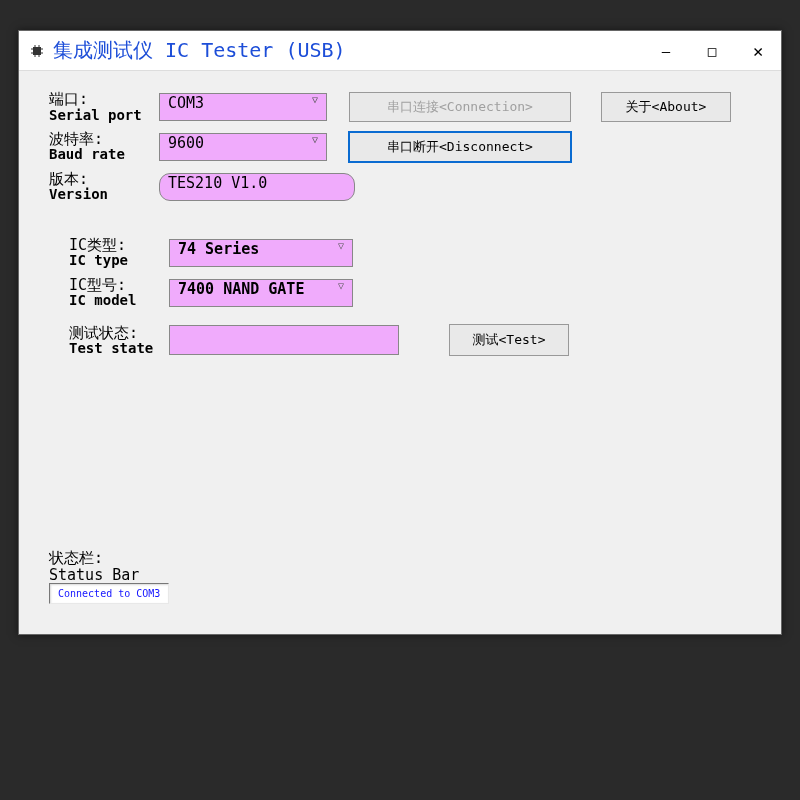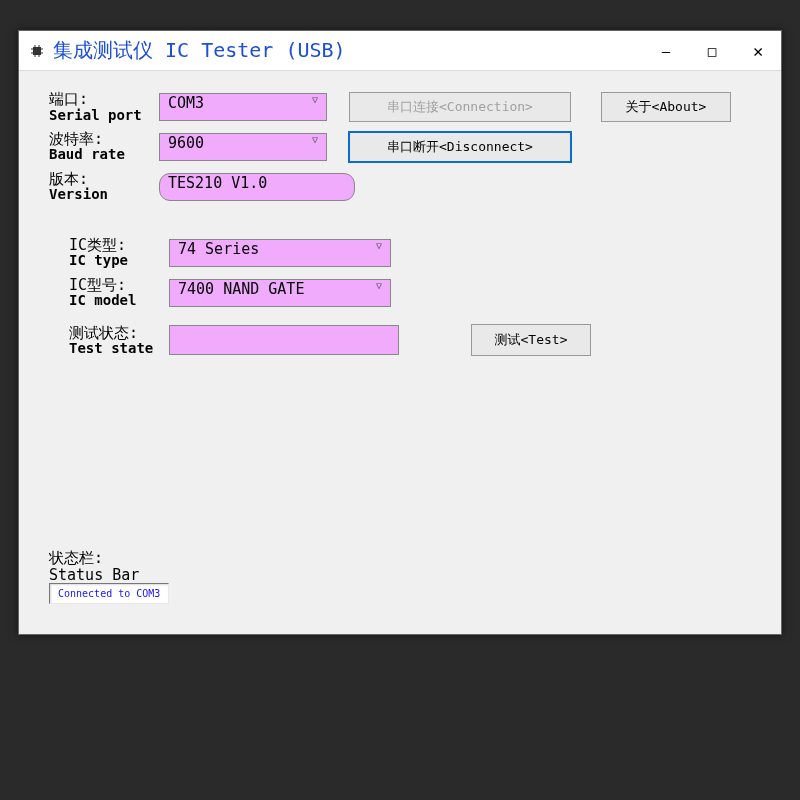--- a/index.html
+++ b/index.html
@@ -95,21 +95,21 @@
     }
     .combo {
       justify-content: space-between;
     }
     .combo .chevron {
       font-size: 10px;
       color: #555;
       margin-left: 8px;
     }
     .combo-small { width: 168px; }
-    .combo-ictype { width: 222px; }
+    .combo-ictype { width: 184px; font-weight: bold; }
     .textfield-version { width: 196px; border-radius: 11px; }
     .textfield-teststate { width: 230px; height: 30px; }
     .btn {
       height: 30px;
       padding: 0 10px;
       background: #e9e9e9;
       border: 1px solid #999;
       display: inline-flex;
       align-items: center;
       justify-content: center;
@@ -136,21 +136,21 @@
       width: 130px;
       justify-content: center;
     }
     .section-gap {
       height: 28px;
     }
     .indent {
       padding-left: 20px;
     }
     .test-row .btn-test {
-      margin-left: 72px;
+      margin-left: 50px;
       width: 120px;
       justify-content: center;
       height: 32px;
     }
     .big-gap {
       height: 188px;
     }
     .status-row {
       display: flex;
       align-items: flex-start;

